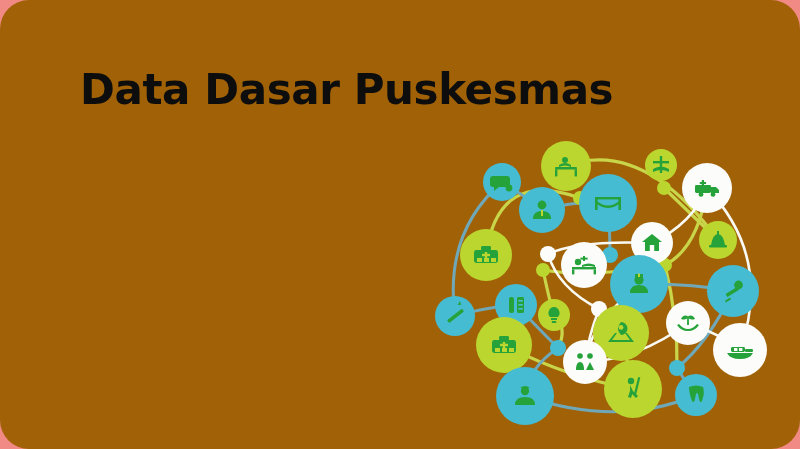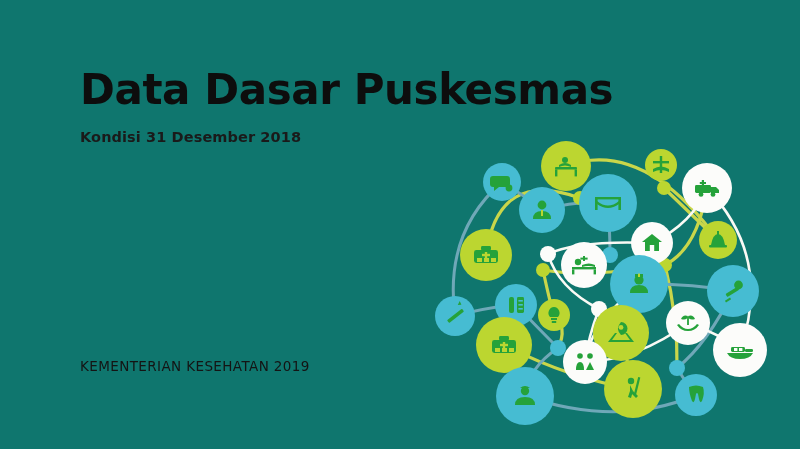--- a/index.html
+++ b/index.html
@@ -4,21 +4,22 @@
 <style>
   html,body{margin:0;padding:0;}
   body{
     width:800px;height:449px;overflow:hidden;
     background:#F18A84;
     font-family:"Liberation Sans", sans-serif;
     position:relative;
   }
   #slide{
     position:absolute;inset:0;
-    background:#0f766e;
+    background:#a16207;
+    border-radius:29px;
   }
   #title{
     position:absolute;left:80px;top:68px;
     font-family:"DejaVu Sans", sans-serif;
     font-size:42px;font-weight:bold;color:#0d0d0d;
     letter-spacing:-0.4px;line-height:1.05;white-space:nowrap;
   }
   #subtitle{
     position:absolute;left:80px;top:129px;
     font-family:"DejaVu Sans", sans-serif;
@@ -43,24 +44,22 @@
   }
   #graphic svg{display:block;width:360px;height:300px;}
 </style>
 </head>
 <body>
 
 <div id="slide">
 
   <div id="title">Data Dasar Puskesmas</div>
 
-  <div id="subtitle">Kondisi 31 Desember 2018</div>
-
-
-  <div id="ministry">KEMENTERIAN KESEHATAN 2019</div>
+
+
 
   <div id="graphic">
     <svg viewBox="0 0 360 300" xmlns="http://www.w3.org/2000/svg">
       <defs>
         <g id="ic-stretcher">
           <rect x="-11" y="1" width="22" height="2.4" rx="1"></rect>
           <rect x="-11" y="3.4" width="2.4" height="7"></rect>
           <rect x="8.6" y="3.4" width="2.4" height="7"></rect>
           <circle cx="-1" cy="-6" r="3"></circle>
           <path d="M-7 -1 q6 -4 12 0 l0 2 q-6 -3 -12 0 z"></path>

